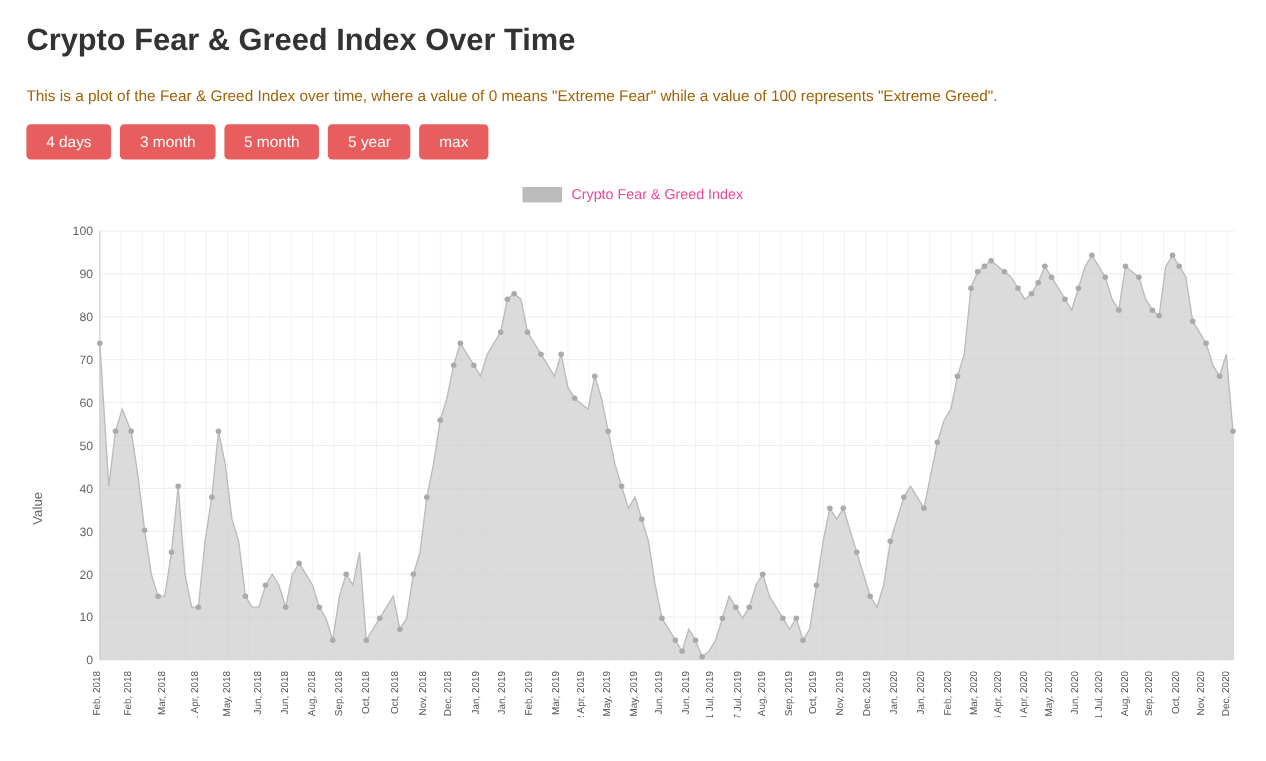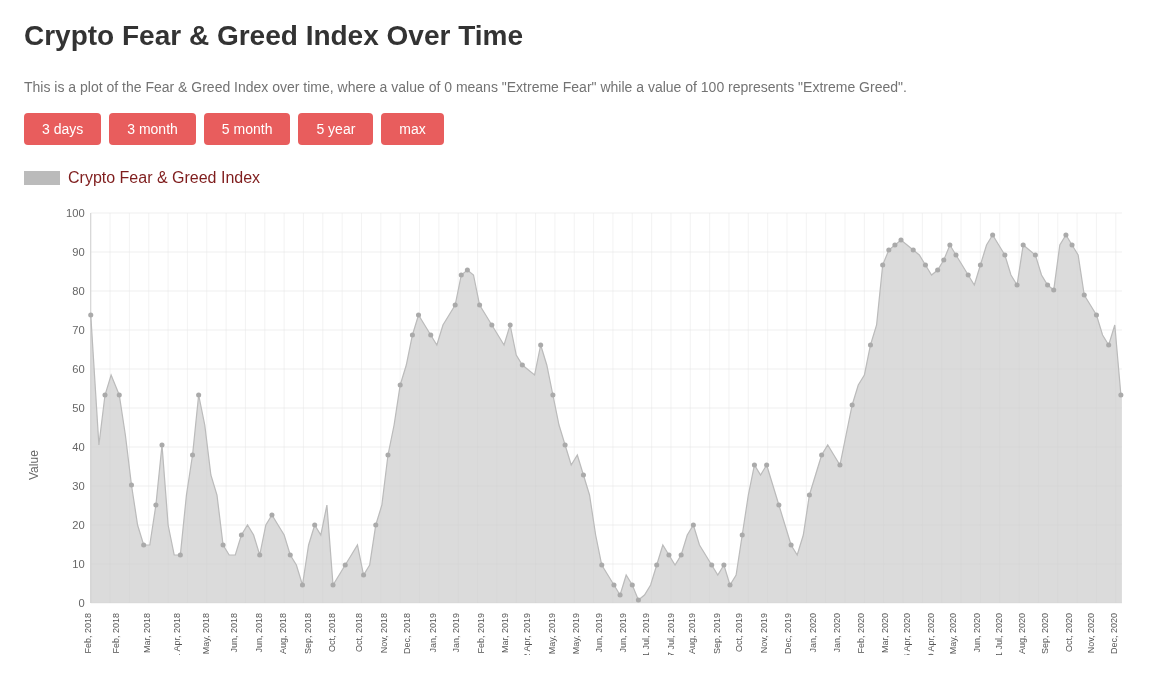--- a/index.html
+++ b/index.html
@@ -10,21 +10,21 @@
       padding: 20px 24px;
     }
     h1 {
       font-size: 28px;
       font-weight: bold;
       margin-bottom: 14px;
     }
     .description {
       font-size: 14px;
       margin-bottom: 18px;
-      color: #737373;
+      color: #a16207;
       margin-top: 27px;
     }
     .btn-group {
       display: flex;
       gap: 8px;
       margin-bottom: 24px;
     }
     .btn {
       background: #e85d5d;
       color: #fff;
@@ -53,46 +53,47 @@
       align-items: center;
       justify-content: center;
       min-width: 20px;
     }
     .chart-inner {
       flex: 1;
       position: relative;
     }
     .legend {
       display: flex;
+      justify-content: center;
       align-items: center;
       gap: 8px;
       margin-bottom: 8px;
-      font-size: 16px;
-      color: #7f1d1d;
+      font-size: 13px;
+      color: #ec4899;
     }
     .legend-box {
       width: 36px;
       height: 14px;
       background: #bbb;
       display: inline-block;
     }
     svg.chart {
       width: 100%;
       height: 460px;
       display: block;
     }
   </style>
 </head>
 <body>
 
 <h1>Crypto Fear &amp; Greed Index Over Time</h1>
 <p class="description">This is a plot of the Fear &amp; Greed Index over time, where a value of 0 means "Extreme Fear" while a value of 100 represents "Extreme Greed".</p>
 
 <div class="btn-group">
-  <button class="btn">3 days</button>
+  <button class="btn">4 days</button>
   <button class="btn">3 month</button>
   <button class="btn">5 month</button>
   <button class="btn">5 year</button>
   <button class="btn">max</button>
 </div>
 
 <div class="chart-container">
   <div class="legend">
     <span class="legend-box"></span>
     <span>Crypto Fear &amp; Greed Index</span>

